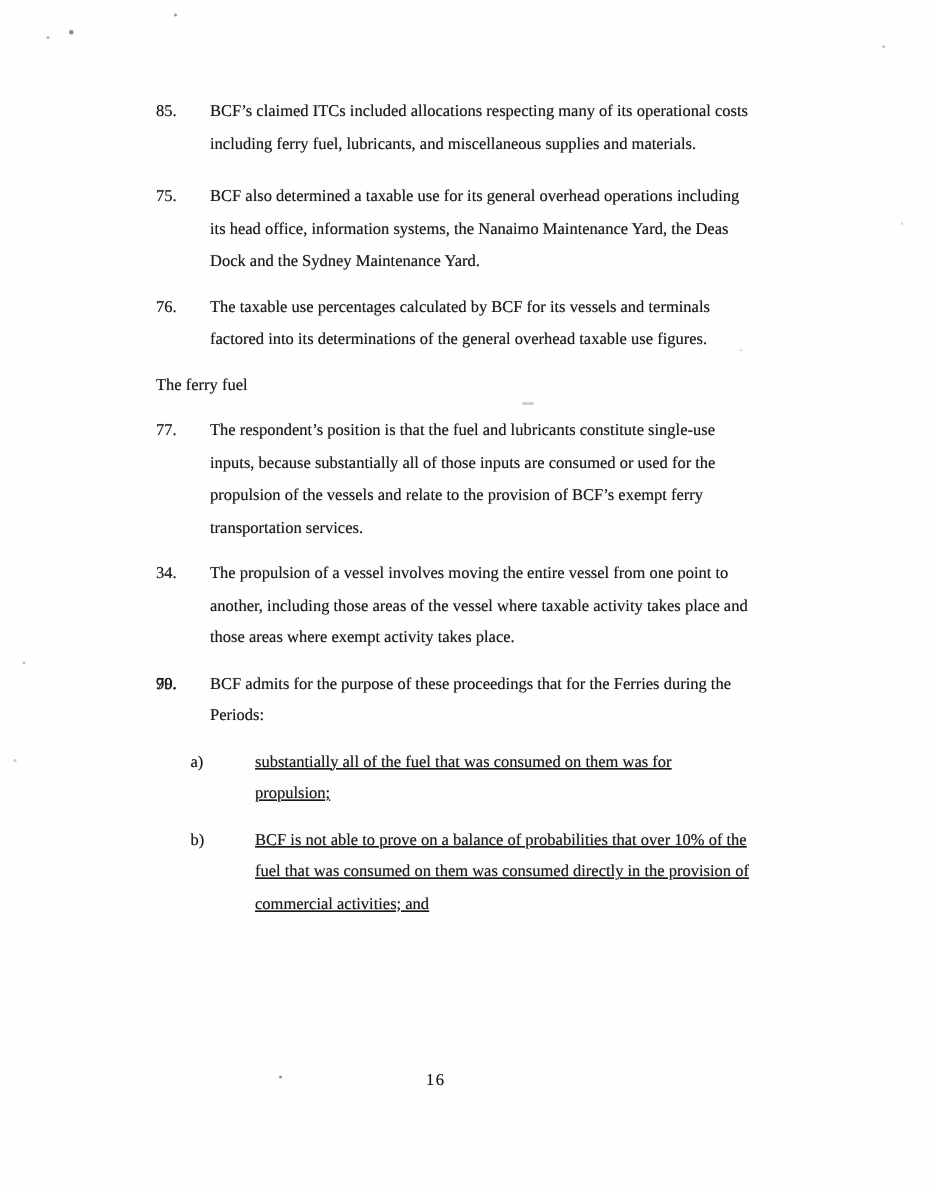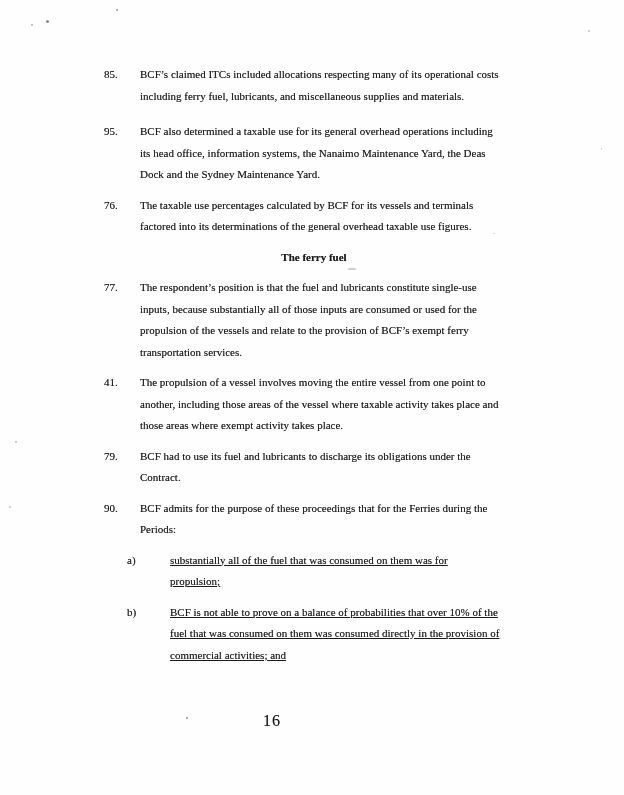--- a/index.html
+++ b/index.html
@@ -45,29 +45,28 @@
     padding-left: 170px;
   }
   .sub-para .sublabel {
     position: absolute;
     left: 127px;
     top: 0;
   }
   .sub-para .ptext { width: 385px; text-decoration: underline; }
   .section-heading {
     margin: 0 0 9px 104px;
-    font-weight: bold;
+    font-weight: normal;
     width: 420px;
-    text-align: center;
   }
   .page-number {
     position: absolute;
     top: 710px;
-    left: 263px;
-    font-size: 16px;
+    left: 284px;
+    font-size: 11px;
     letter-spacing: 1px;
   }
   .speck {
     position: absolute;
     border-radius: 50%;
   }
 </style>
 </head>
 <body>
 
@@ -85,44 +84,43 @@
   <div class="speck" style="left:493px;top:233px;width:2px;height:1px;background:#c9c9c9;"></div>
 
   <div class="content">
 
     <div class="para extra-gap">
       <span class="num">85.</span>
       <div class="ptext">BCF’s claimed ITCs included allocations respecting many of its operational costs<br>including ferry fuel, lubricants, and miscellaneous supplies and materials.</div>
     </div>
 
     <div class="para">
-      <span class="num">95.</span>
+      <span class="num">75.</span>
       <div class="ptext">BCF also determined a taxable use for its general overhead operations including<br>its head office, information systems, the Nanaimo Maintenance Yard, the Deas<br>Dock and the Sydney Maintenance Yard.</div>
     </div>
 
     <div class="para">
       <span class="num">76.</span>
       <div class="ptext">The taxable use percentages calculated by BCF for its vessels and terminals<br>factored into its determinations of the general overhead taxable use figures.</div>
     </div>
 
     <div class="section-heading">The ferry fuel</div>
 
     <div class="para">
       <span class="num">77.</span>
       <div class="ptext">The respondent’s position is that the fuel and lubricants constitute  single-use<br>inputs, because substantially all of those inputs are consumed or used for the<br>propulsion of the vessels and relate to the provision of BCF’s exempt ferry<br>transportation services.</div>
     </div>
 
     <div class="para">
-      <span class="num">41.</span>
+      <span class="num">34.</span>
       <div class="ptext">The propulsion of a vessel involves moving the entire vessel from one point to<br>another, including those areas of the vessel where taxable activity takes place and<br>those areas where exempt activity takes place.</div>
     </div>
 
     <div class="para">
       <span class="num">79.</span>
-      <div class="ptext">BCF had to use its fuel and lubricants to discharge its obligations under the<br>Contract.</div>
     </div>
 
     <div class="para">
       <span class="num">90.</span>
       <div class="ptext">BCF admits for the purpose of these proceedings that for the Ferries during the<br>Periods:</div>
     </div>
 
     <div class="sub-para">
       <span class="sublabel">a)</span>
       <div class="ptext">substantially all of the fuel that was consumed on them was for<br>propulsion;</div>

